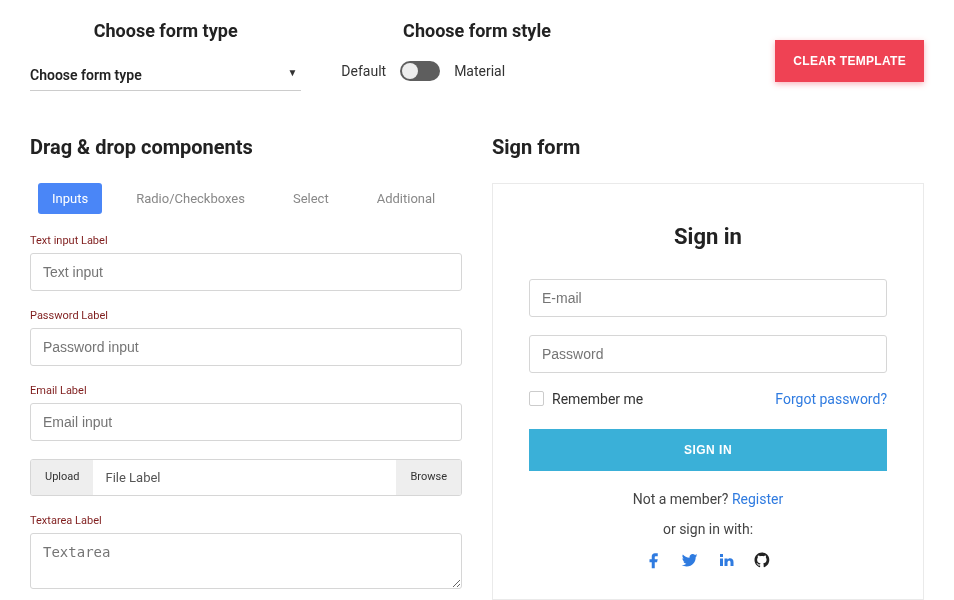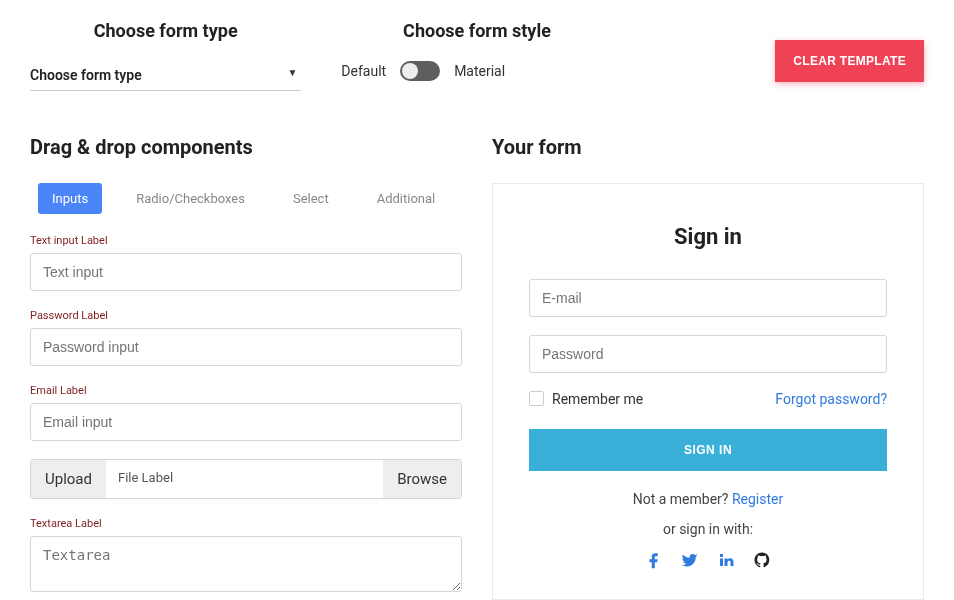--- a/index.html
+++ b/index.html
@@ -81,21 +81,21 @@
 .input {
   width: 100%; border: 1px solid #d6d6d6; border-radius: 3px;
   padding: 10px 12px; font-size: 14px; color: #555;
   background: #fff;
 }
 .file-row {
   display: flex; width: 100%; border: 1px solid #d6d6d6; border-radius: 3px;
   overflow: hidden;
 }
 .file-prefix, .file-suffix {
-  background: #eee; padding: 10px 14px; font-size: 15px; color: #333;
+  background: #eee; padding: 10px 14px; font-size: 11px; color: #333;
 }
 .file-label { flex: 1; padding: 10px 12px; font-size: 13px; color: #555; }
 textarea.input { height: 56px; resize: both; }
 .form-card {
   border: 1px solid #eaeaea; padding: 40px 36px 30px; margin-top: 0;
 }
 .form-title {
   text-align: center; font-size: 22px; font-weight: 700; color: #222;
   margin-bottom: 30px;
 }
@@ -180,21 +180,21 @@
       </div>
     </div>
 
     <div class="field-group">
       <label class="field-label">Textarea Label</label>
       <textarea class="input" placeholder="Textarea" style=""></textarea>
     </div>
   </div>
 
   <div class="right">
-    <h2 class="section">Your form</h2>
+    <h2 class="section">Sign form</h2>
 
     <div class="form-card">
       <div class="form-title">Sign in</div>
 
       <div class="field-group">
         <input class="input" type="text" placeholder="E-mail" style="">
       </div>
       <div class="field-group">
         <input class="input" type="password" placeholder="Password" style="">
       </div>

